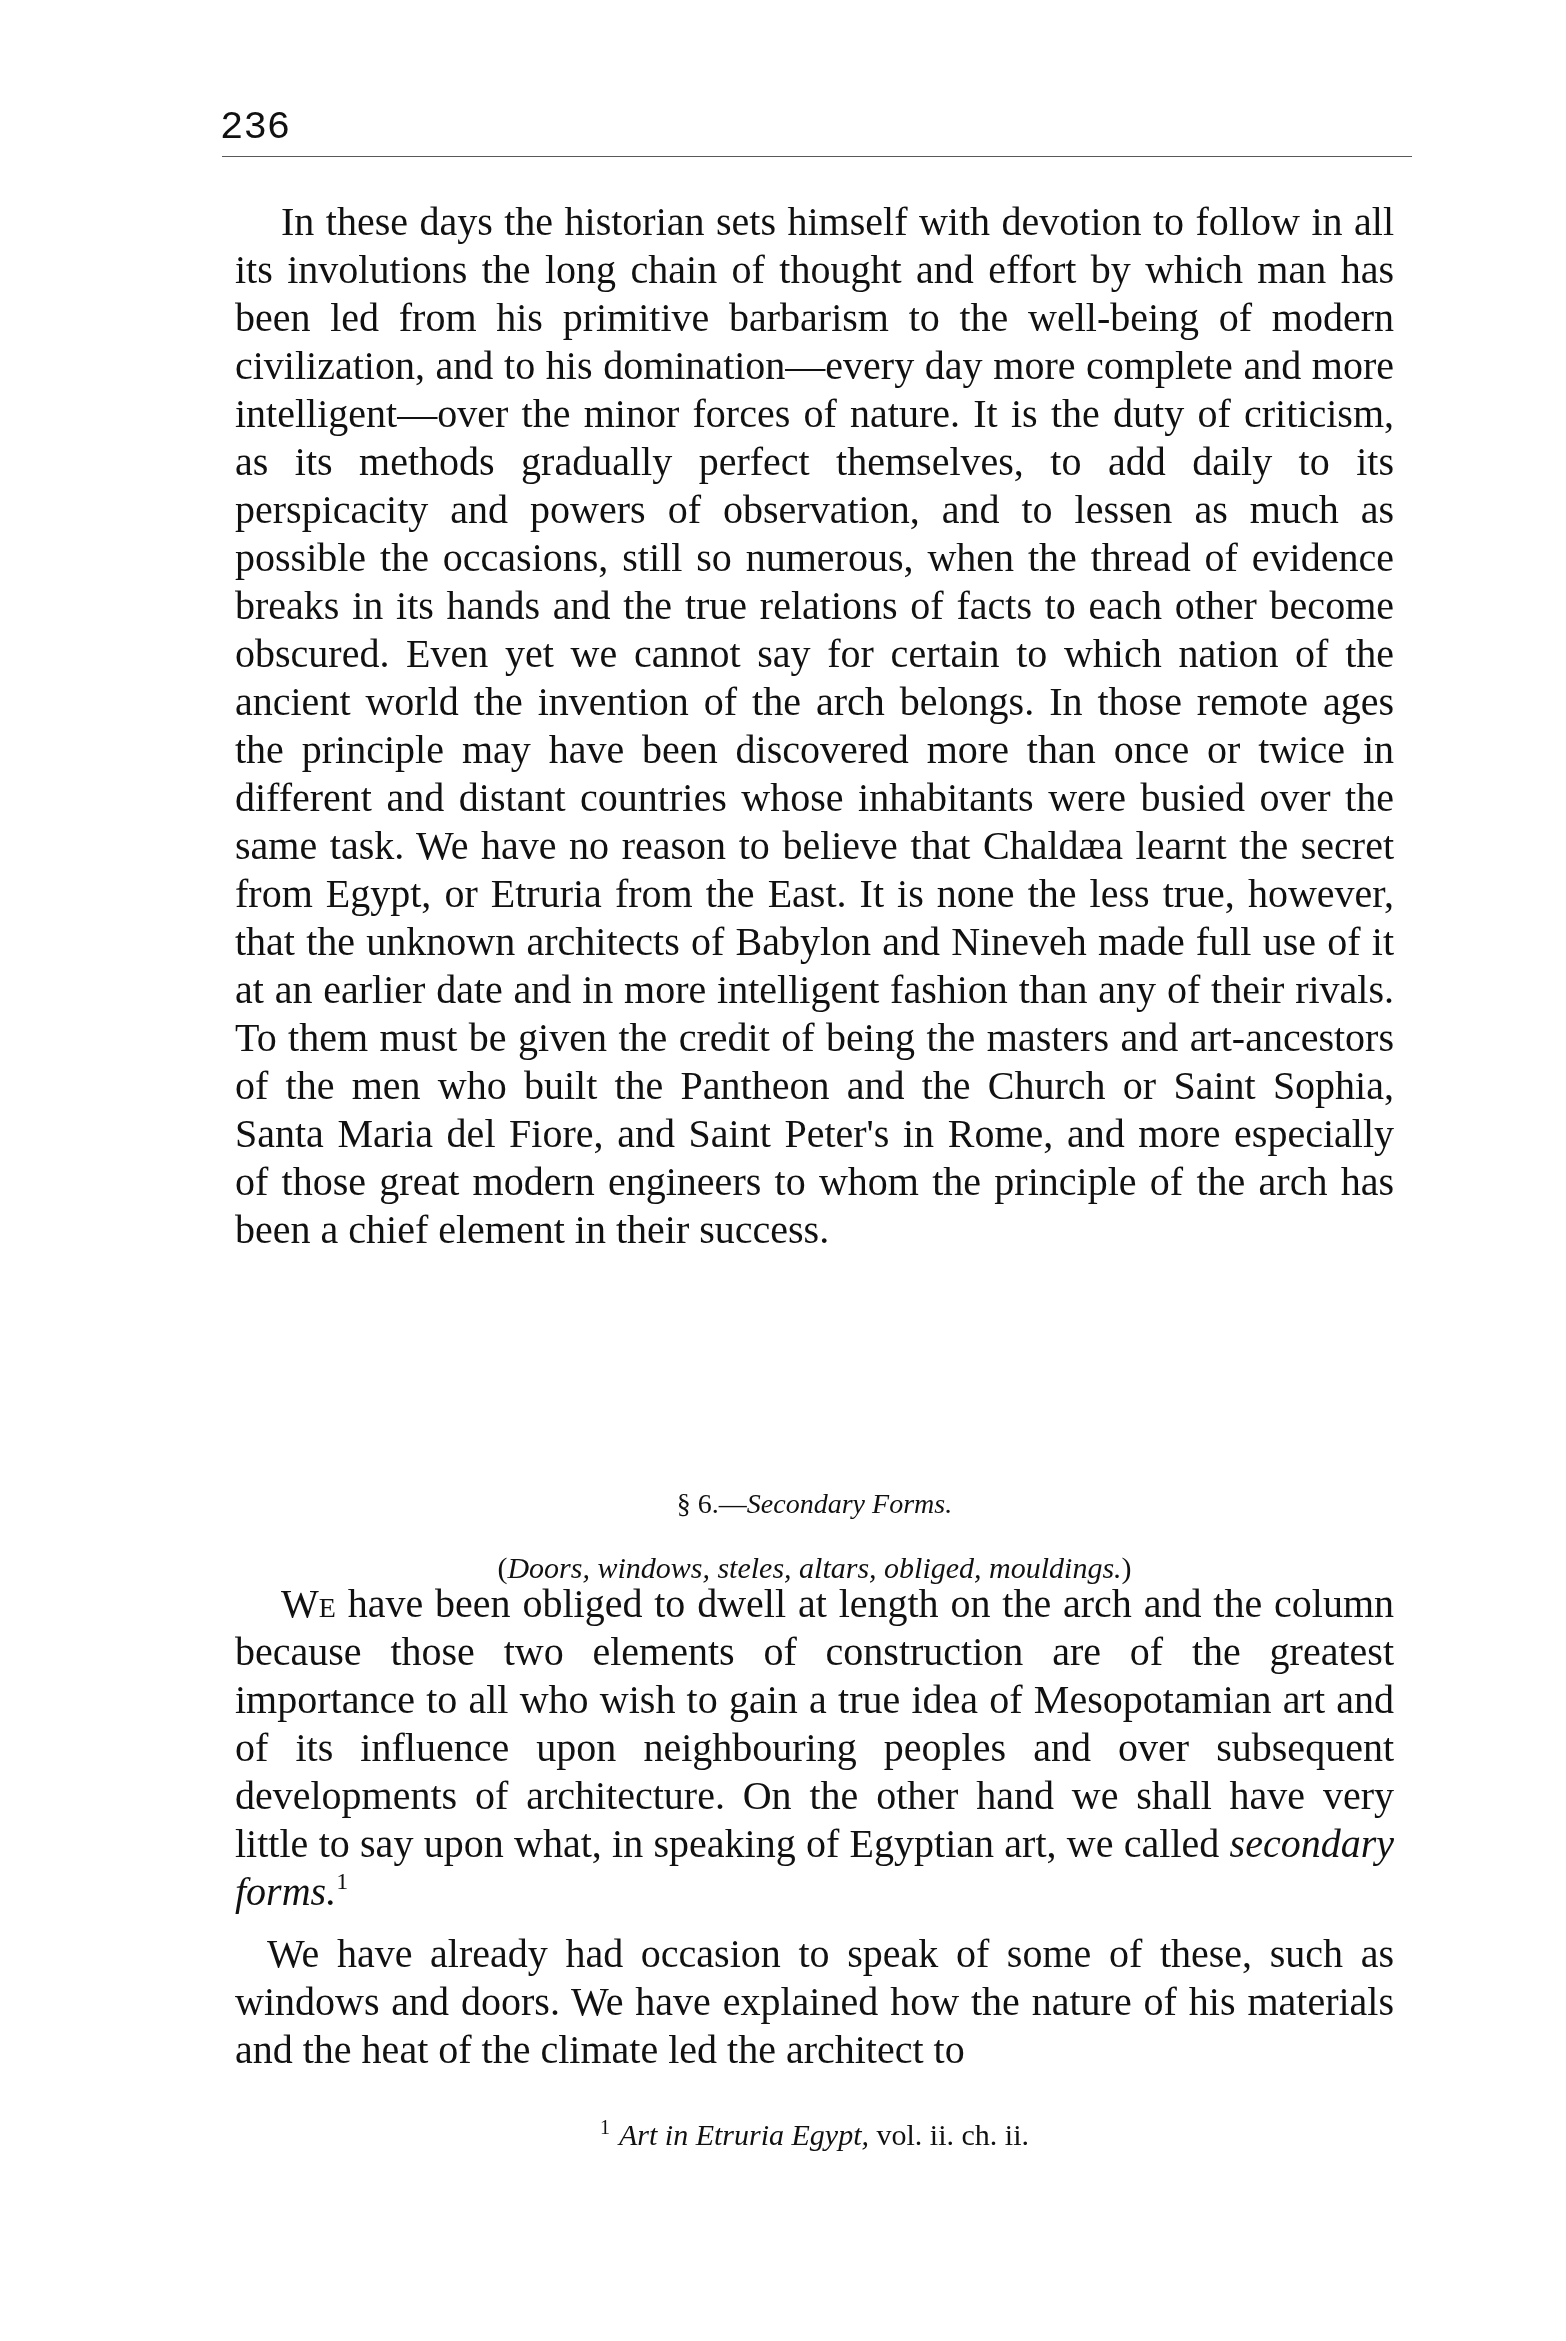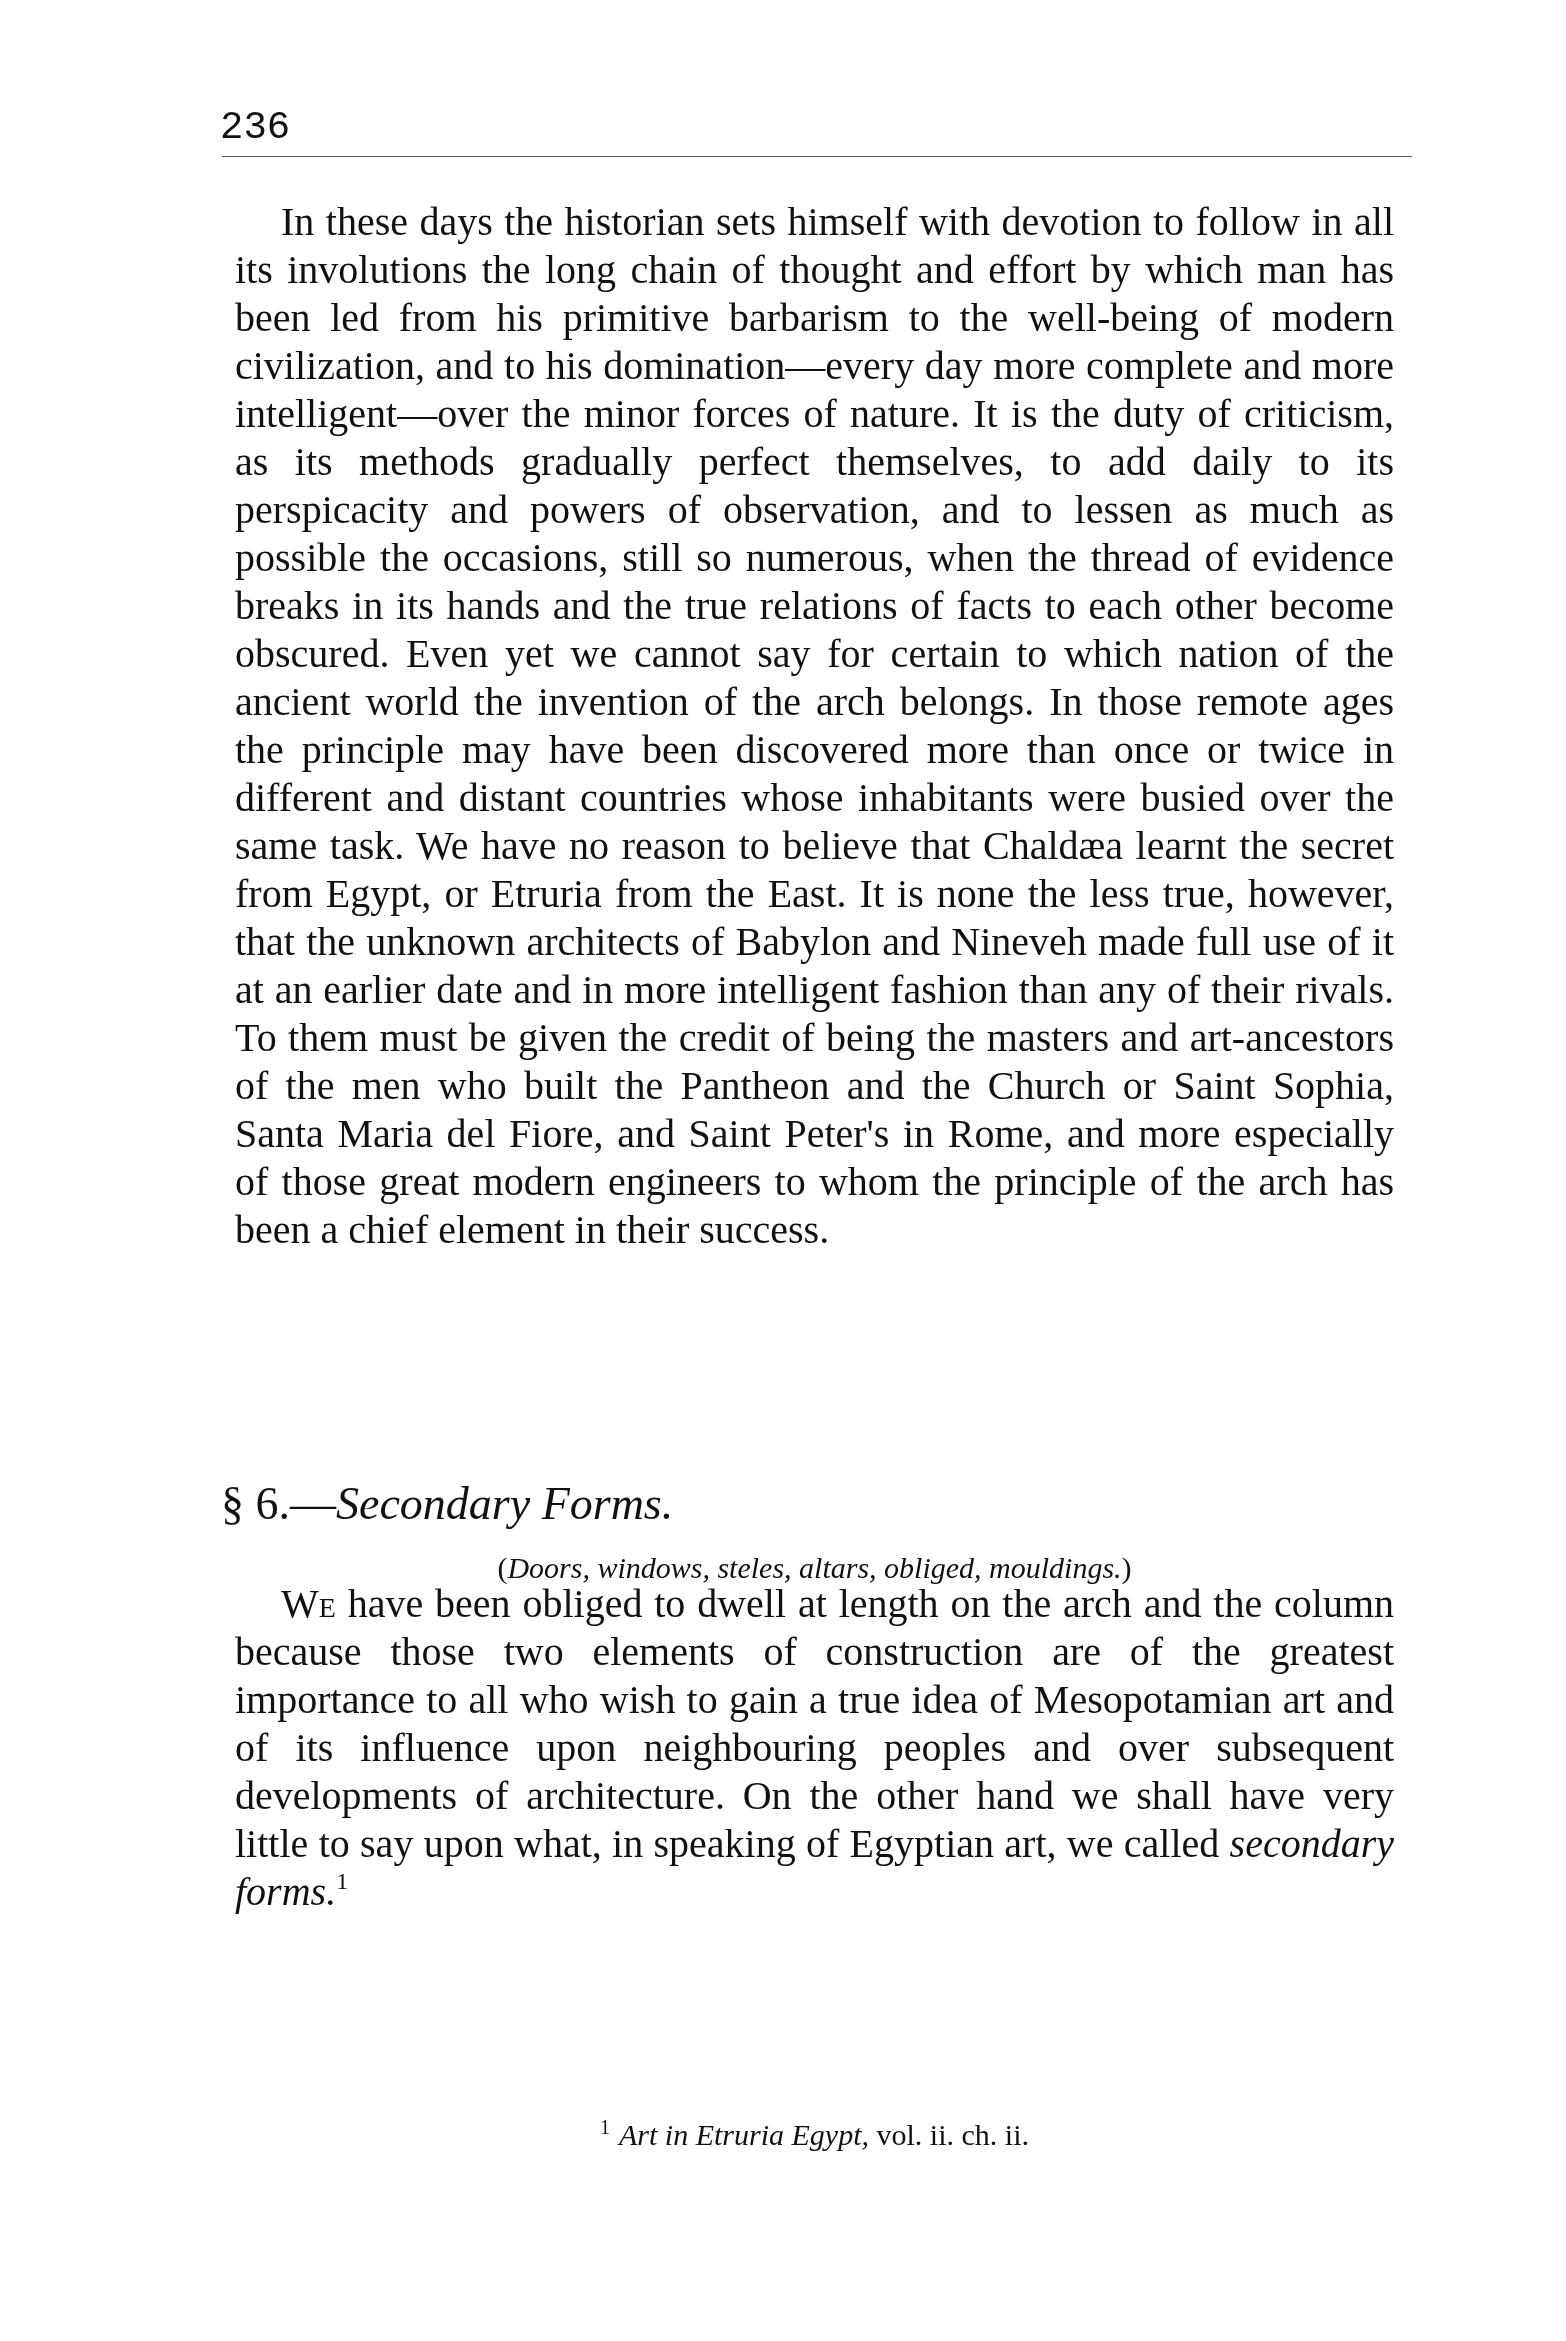--- a/index.html
+++ b/index.html
@@ -8,22 +8,22 @@
   .running-head { position: absolute; left: 220px; top: 89px; width: 1193px; height: 70px; font-family: Liberation Mono, monospace; }
   .page-number { position: absolute; left: 0; top: 14px; font-size: 39px; line-height: 51px; }
   .head-title { position: absolute; left: 148px; top: 3.8px; font-size: 53px; line-height: 63px;
                 font-variant: small-caps; letter-spacing: 3.8px; word-spacing: 9px; white-space: nowrap; }
   .head-rule { position: absolute; left: 222px; top: 156px; width: 1190px; height: 0;
                border-top: 1.9px solid #222; opacity: 0.75; }
   .body-text { position: absolute; left: 221px; width: 1187px; font-size: 40px; line-height: 48px;
                text-align: justify; text-align-last: left; hyphens: manual; }
   .para { margin: 14px; text-indent: 46px; }
   .para1 { top: 184px; }
-  .section-heading { position: absolute; left: 221px; width: 1187px; top: 1478px; 
-                     font-size: 46px; line-height: 51px; }
+  .section-heading { position: absolute; left: 221px; width: 1187px; top: 1478px; text-align: center;
+                     font-size: 28px; line-height: 51px; }
   .section-heading .italic { font-style: italic; }
   .section-sub { position: absolute; left: 221px; width: 1187px; top: 1549px; text-align: center;
                  font-size: 30px; line-height: 38px; font-style: italic; }
   .section-sub .paren { font-style: normal; }
   .para2 { top: 1566px; }
   .smallcap { font-variant: small-caps; }
   .it { font-style: italic; }
   sup { font-size: 24px; line-height: 0; vertical-align: 16.5px; }
   .footnote { position: absolute; left: 221px; width: 1187px; top: 2116px; text-align: center;
               font-size: 30px; line-height: 38px; }
@@ -43,18 +43,19 @@
 
 <div class="section-heading">
   <span>§ 6.—</span><span class="italic">Secondary Forms.</span>
 </div>
 <div class="section-sub">
   <span class="paren">(</span><span>Doors, windows, steles, altars, obliged, mouldings.</span><span class="paren">)</span>
 </div>
 
 <div class="body-text para2">
   <p class="para"><span>W</span><span class="smallcap">e</span><span> have been obliged to dwell at length on the arch and the column because those two elements of construction are of the greatest importance to all who wish to gain a true idea of Mesopotamian art and of its influence upon neighbouring peoples and over subsequent developments of architecture.  On the other hand we shall have very little to say upon what, in speaking of Egyptian art, we called </span><span class="it">secondary forms.</span><sup>1</sup></p>
+  <p class="para" style="text-indent:32px">We have already had occasion to speak of some of these, such as windows and doors.  We have explained how the nature of his materials and the heat of the climate led the architect to</p>
 </div>
 
 <div class="footnote">
   <sup>1</sup><span class="it">Art in Etruria Egypt,</span><span> vol. ii. ch. ii.</span>
 </div>
 
 
 </body></html>

